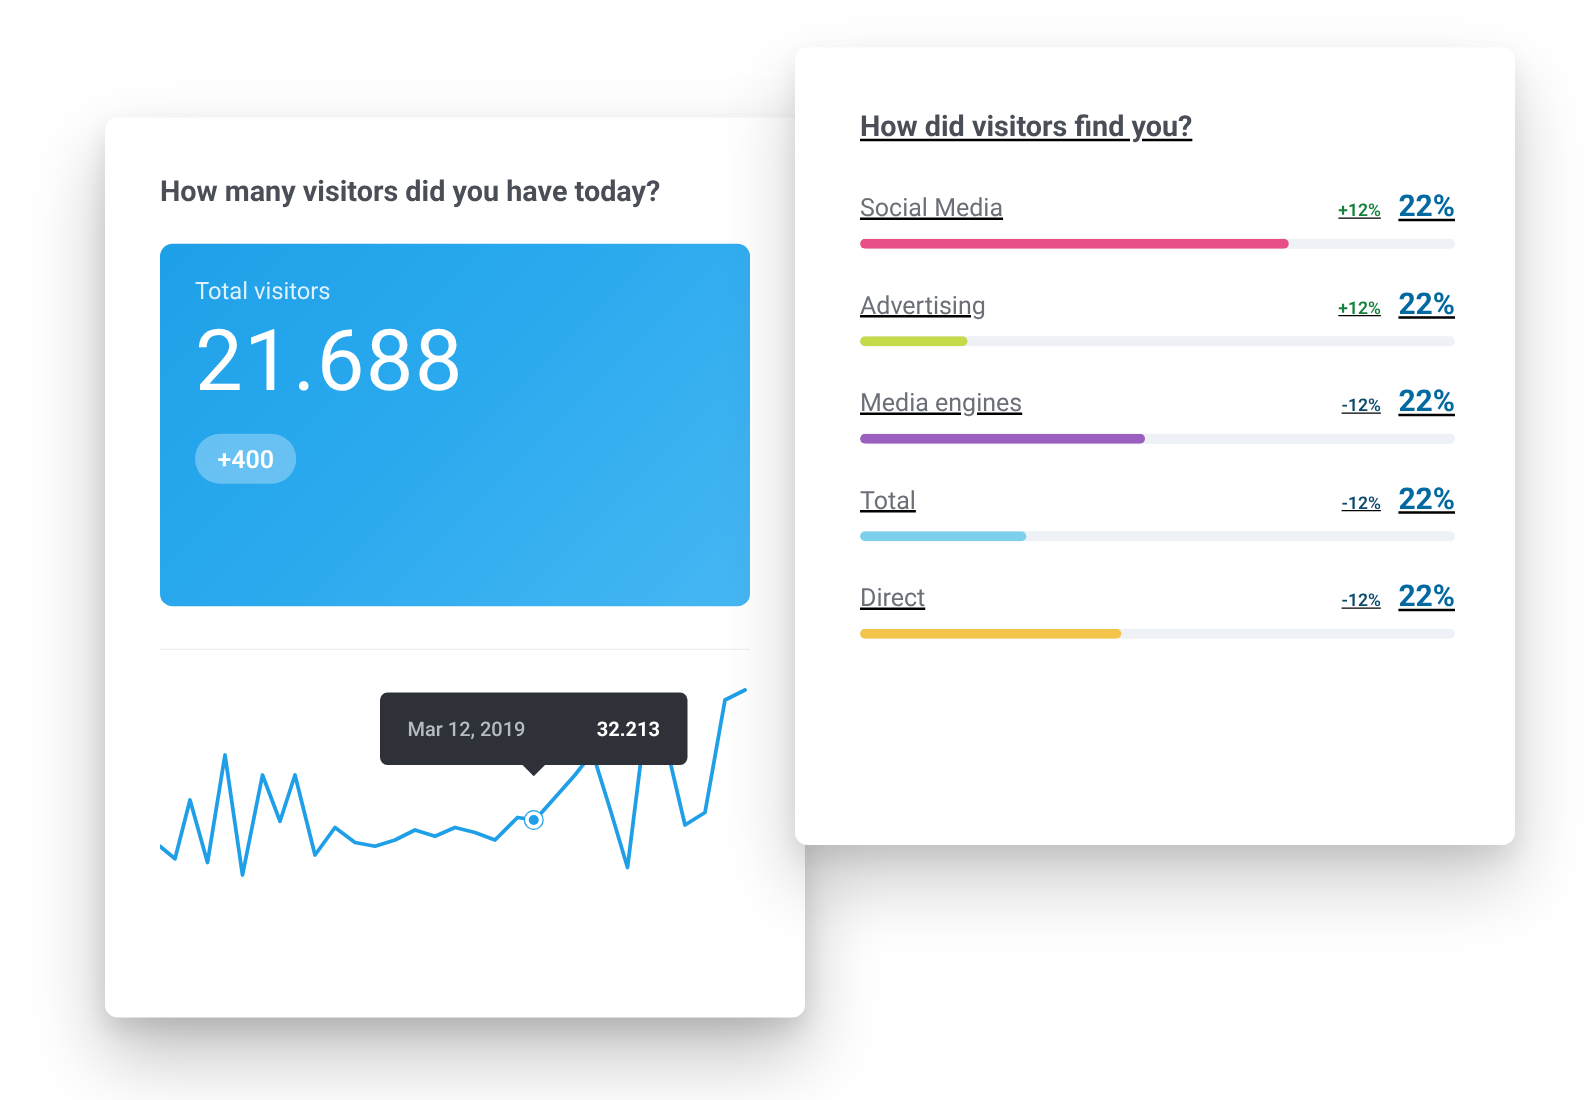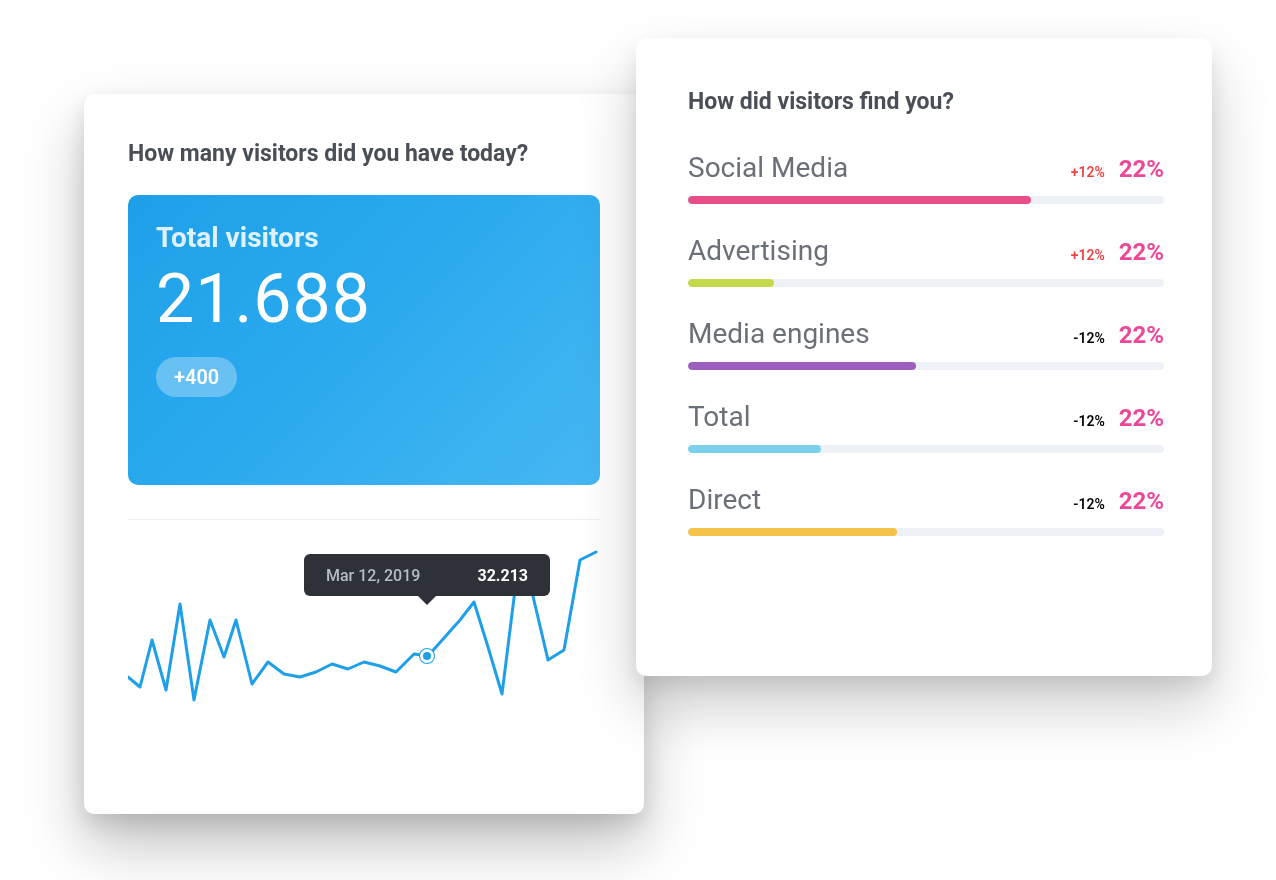--- a/index.html
+++ b/index.html
@@ -33,22 +33,22 @@
   .hero {
     width: 100%;
     height: 290px;
     border-radius: 10px;
     background: linear-gradient(135deg, #1ea0e8 0%, #2aa9ee 45%, #46b7f3 100%);
     padding: 26px 28px 24px 28px;
     color: #fff;
     position: relative;
   }
   .hero-label {
-    font-size: 28px;
-    font-weight: 700;
+    font-size: 19px;
+    font-weight: 400;
     color: rgba(255,255,255,0.85);
     margin-bottom: 10px;
   }
   .hero-number {
     font-size: 68px;
     font-weight: 400;
     line-height: 1.05;
     letter-spacing: 1px;
     color: #fff;
     margin-bottom: 22px;
@@ -75,21 +75,21 @@
     height: 230px;
     margin-top: 10px;
   }
   .spark-svg { width: 100%; height: 100%; display:block; }
 
   .tooltip {
     position: absolute;
     top: 22px;
     left: 176px;
     width: 246px;
-    height: 42px;
+    height: 58px;
     background: #2e3238;
     color: #fff;
     border-radius: 6px;
     display: flex;
     align-items: center;
     justify-content: space-between;
     gap: 18px;
     padding: 0 22px;
     font-size: 16px;
   }
@@ -122,51 +122,52 @@
   .card-right {
     position: absolute;
     left: 636px;
     top: 38px;
     width: 576px;
     height: 638px;
     background: #ffffff;
     border-radius: 10px;
     box-shadow: 0 30px 60px rgba(0,0,0,0.20), 0 10px 20px rgba(0,0,0,0.08);
     padding: 50px 48px 30px 52px;
+    text-decoration: underline;
   }
   .card-right .title {
     font-size: 23px;
     font-weight: 700;
     color: #4a4f57;
     margin-bottom: 36px;
   }
 
   .channel { margin-bottom: 30px; }
   .ch-head {
     display: flex;
     align-items: baseline;
     justify-content: space-between;
     margin-bottom: 12px;
   }
   .ch-name {
-    font-size: 28px;
+    font-size: 20px;
     font-weight: 400;
     color: #6b7078;
   }
   .ch-meta { display: flex; align-items: baseline; gap: 14px; }
   .ch-delta {
     font-size: 14px;
     font-weight: 600;
   }
-  .ch-delta.up   { color: #ef4444; }
-  .ch-delta.down { color: #000000; }
+  .ch-delta.up   { color: #15803d; }
+  .ch-delta.down { color: #0c4a6e; }
   .ch-pct {
     font-size: 24px;
     font-weight: 700;
-    color: #ec4899;
+    color: #0369a1;
   }
   .track {
     height: 8px;
     border-radius: 999px;
     background: #eef1f5;
     overflow: hidden;
   }
   .fill {
     height: 100%;
     border-radius: 999px;

